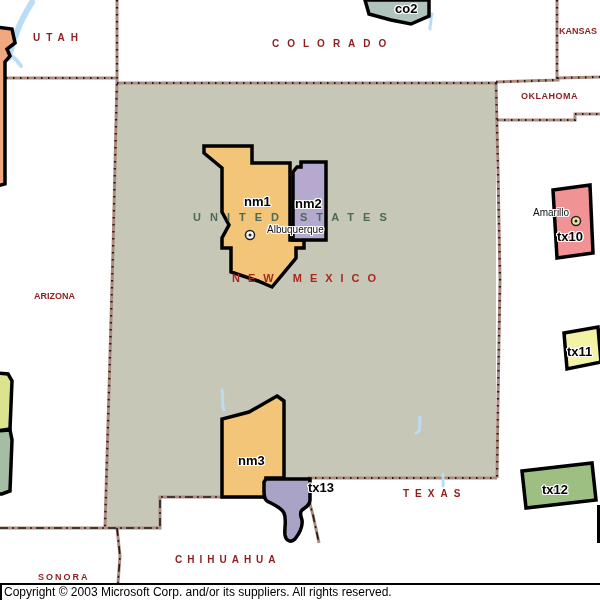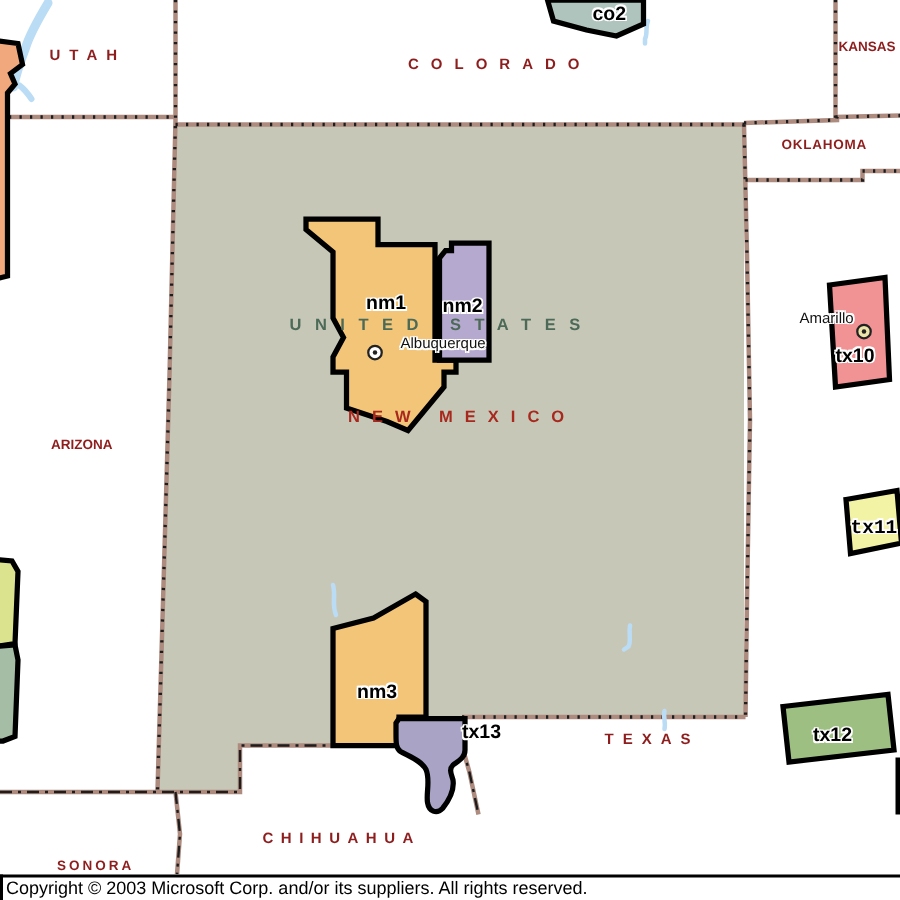--- a/index.html
+++ b/index.html
@@ -128,21 +128,21 @@
 
   <div class="lbl nm-lbl" style="left:232px;top:272px;">NEW MEXICO</div>
   <div class="lbl country-lbl" style="left:193px;top:211px;">UNITED STATES</div>
 
   <div class="lbl dist-lbl" style="left:383px;top:1px;margin-left:12px;">co2</div>
   <div class="lbl dist-lbl" style="left:244px;top:194px;">nm1</div>
   <div class="lbl dist-lbl" style="left:295px;top:196px;">nm2</div>
   <div class="lbl dist-lbl" style="left:238px;top:453px;">nm3</div>
   <div class="lbl dist-lbl" style="left:272px;top:480px;padding-left:36px;">tx13</div>
   <div class="lbl dist-lbl" style="left:557px;top:229px;">tx10</div>
-  <div class="lbl dist-lbl" style="left:567px;top:344px;font-family:Liberation Mono, monospace;">tx11</div>
+  <div class="lbl dist-lbl" style="left:567px;top:344px;">tx11</div>
   <div class="lbl dist-lbl" style="left:542px;top:482px;">tx12</div>
 
   <div class="lbl city-lbl" style="left:267px;top:224px;">Albuquerque</div>
   <div class="lbl city-lbl" style="left:533px;top:207px;">Amarillo</div>
 
   <div class="copyright-bar">
     <span>Copyright © 2003 Microsoft Corp. and/or its suppliers. All rights reserved.</span>
   </div>
 
 </div>

